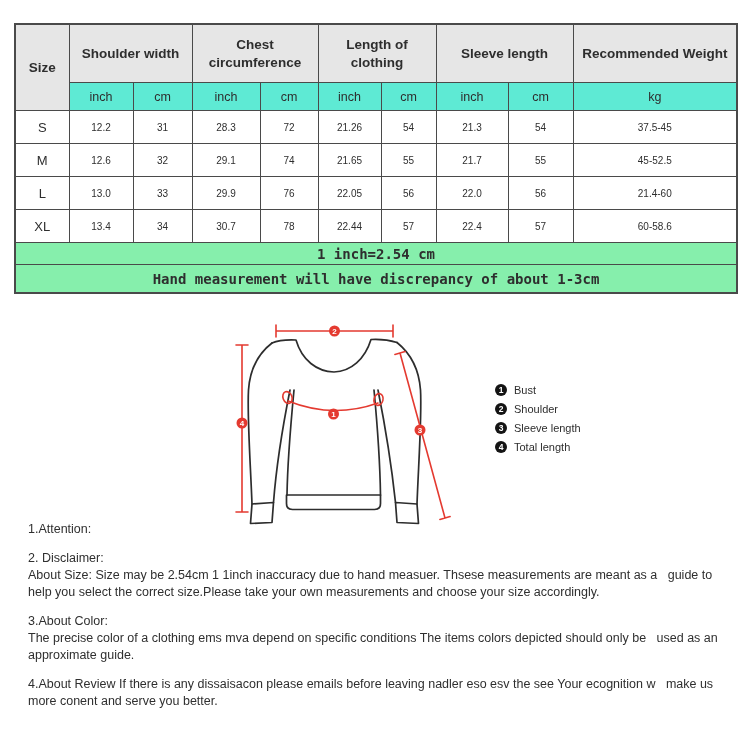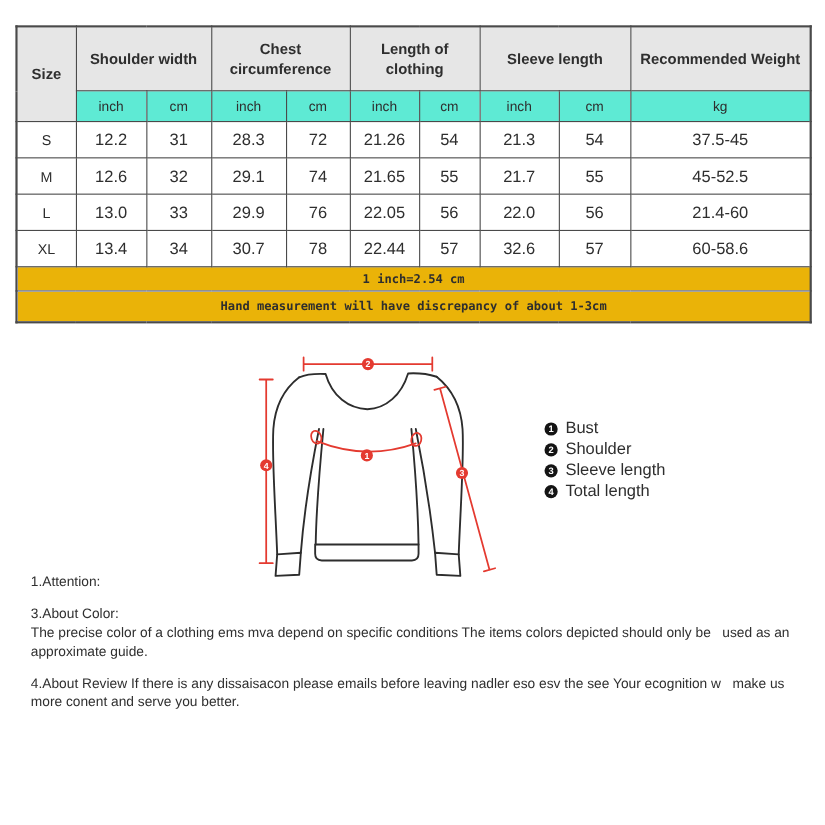--- a/index.html
+++ b/index.html
@@ -7,37 +7,37 @@
         font-family:"Liberation Sans",sans-serif;color:#2e2e2e;}
 
   
   #size-table{position:absolute;left:14px;top:23px;width:722px;border-collapse:collapse;
               table-layout:fixed;border:2px solid #4a4a4a;}
   #size-table th,#size-table td{border:1px solid #4a4a4a;text-align:center;vertical-align:middle;
               padding:0;overflow:hidden;}
   #size-table thead tr.top th{height:57px;background:#e6e6e6;font-size:13.5px;font-weight:bold;line-height:1.3;}
   #size-table thead tr.sub th{height:27px;background:#5eead4;font-size:12.5px;font-weight:normal;}
   #size-table thead th.size-head{background:#e6e6e6;font-size:13.5px;font-weight:bold;margin-left:30px;}
-  #size-table tbody td{height:32px;font-size:15px;background:#ffffff;}
+  #size-table tbody td{height:32px;font-size:10px;background:#ffffff;}
   #size-table tbody td.size-col{font-size:13px;}
-  #size-table tr.note td{font-family:"DejaVu Sans Mono",monospace;font-weight:bold;font-size:11px;background:#eab308;}
+  #size-table tr.note td{font-family:"DejaVu Sans Mono",monospace;font-weight:bold;font-size:14px;background:#86efac;}
   #size-table tr.note1 td{height:21px;}
   #size-table tr.note2 td{height:27px;}
 
   
   #diagram{position:absolute;left:222px;top:312px;width:260px;height:228px;}
   #diagram svg{display:block;}
 
   
   #legend{position:absolute;left:495px;top:380px;}
   .legend-item{display:flex;align-items:center;gap:7px;height:19px;}
   .legend-bullet{width:12px;height:12px;border-radius:50%;background:#141414;color:#fff;
                  font-size:8.5px;font-weight:bold;display:inline-flex;align-items:center;
                  justify-content:center;flex:0 0 12px;}
-  .legend-label{font-size:15px;color:#2e2e2e;}
+  .legend-label{font-size:11px;color:#2e2e2e;}
 
   
   #notes{position:absolute;left:28px;top:521px;width:704px;font-size:12.5px;line-height:17px;color:#2f2f2f;}
   .note-section{margin:0 0 12px 0;}
   .note-title{margin:0;white-space:pre-wrap;}
   .note-body{margin:0;white-space:pre-wrap;}
 </style>
 </head>
 <body>
 
@@ -115,21 +115,21 @@
           <td>21.4-60</td>
         </tr>
         <tr>
           <td class="size-col">XL</td>
           <td>13.4</td>
           <td>34</td>
           <td>30.7</td>
           <td>78</td>
           <td>22.44</td>
           <td>57</td>
-          <td>32.6</td>
+          <td>22.4</td>
           <td>57</td>
           <td>60-58.6</td>
         </tr>
       </tbody>
     <tfoot>
       <tr class="note note1">
         <td colspan="10">1 inch=2.54 cm</td>
       </tr>
       <tr class="note note2">
         <td colspan="10">Hand measurement will have discrepancy of about 1-3cm</td>
@@ -208,20 +208,24 @@
       <span class="legend-bullet">4</span>
       <span class="legend-label">Total length</span>
     </div>
   </div>
 
   <div id="notes">
     <div class="note-section">
       <p class="note-title">1.Attention:</p>
     </div>
     <div class="note-section">
+      <p class="note-title">2. Disclaimer:</p>
+      <p class="note-body">About Size: Size may be 2.54cm 1 1inch inaccuracy due to hand measuer. Thsese measurements are meant as a   guide to help you select the correct size.Please take your own measurements and choose your size accordingly.</p>
+    </div>
+    <div class="note-section">
       <p class="note-title">3.About Color:</p>
       <p class="note-body">The precise color of a clothing ems mva depend on specific conditions The items colors depicted should only be   used as an approximate guide.</p>
     </div>
     <div class="note-section">
       <p class="note-body">4.About Review If there is any dissaisacon please emails before leaving nadler eso esv the see Your ecognition w   make us more conent and serve you better.</p>
     </div>
   </div>
 
 </div>
 

